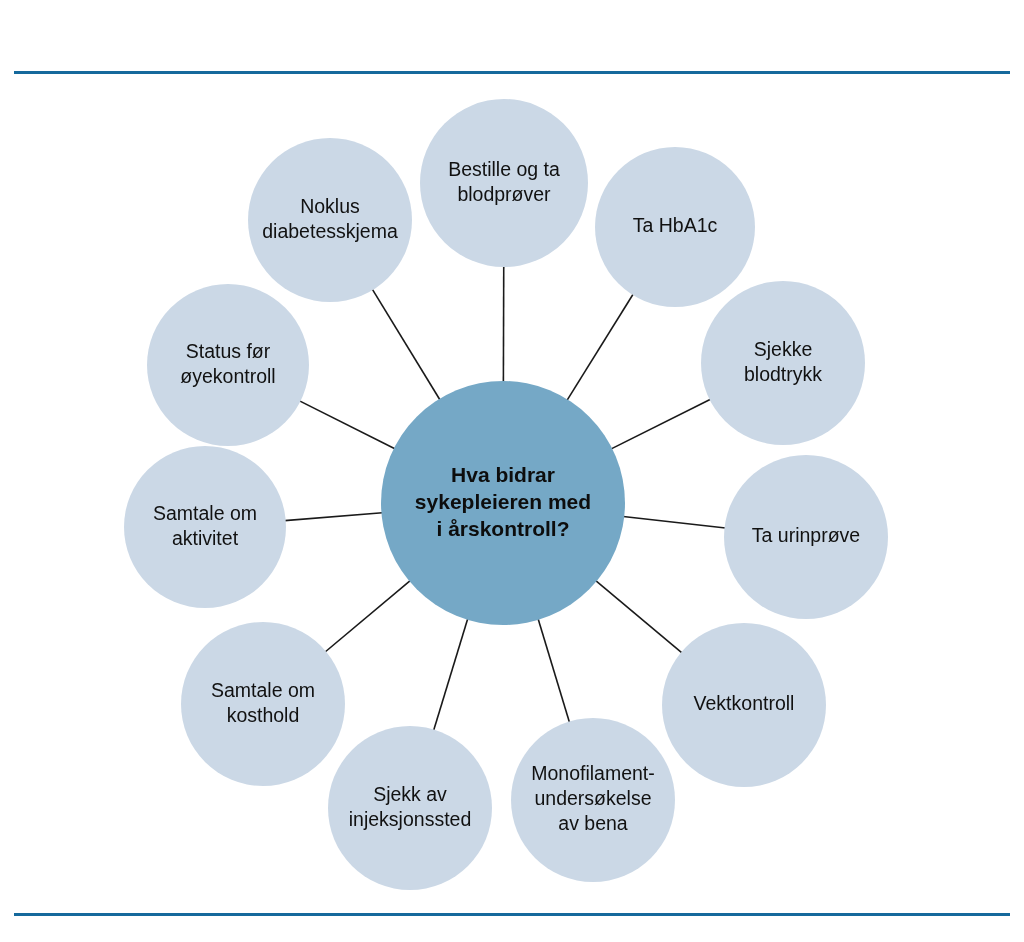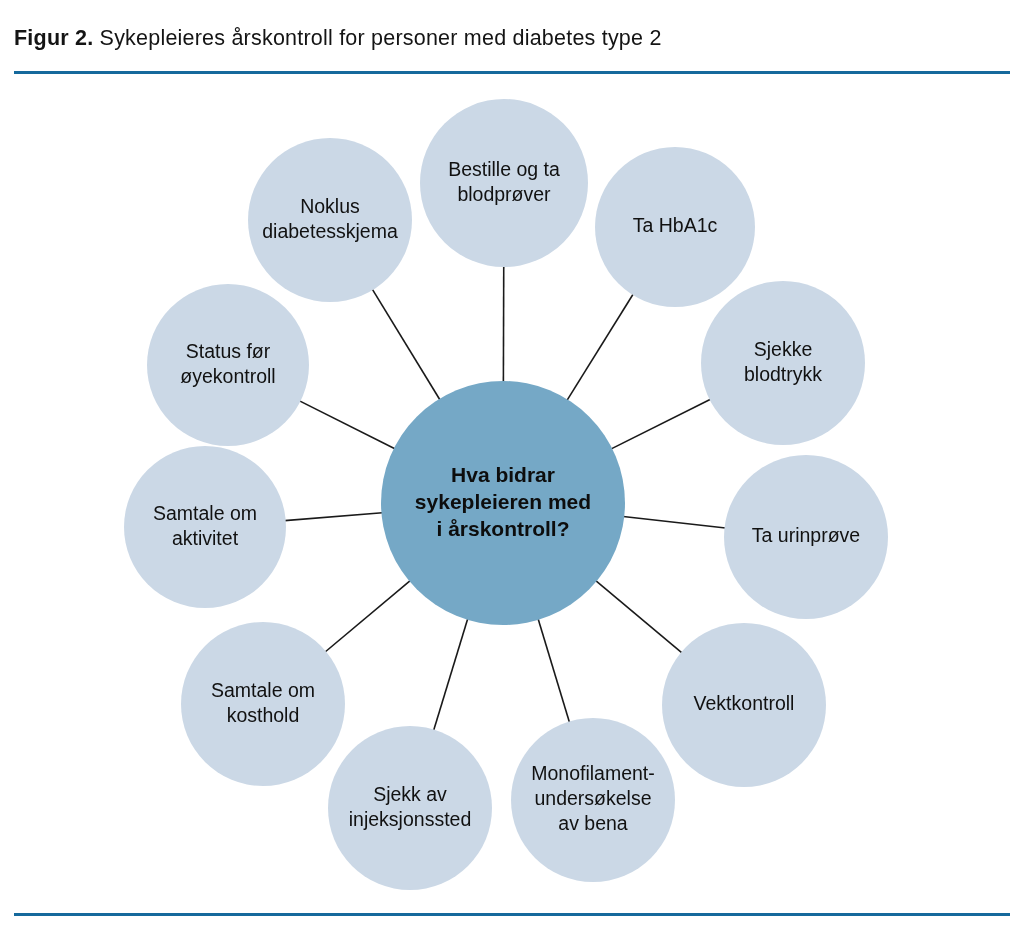--- a/index.html
+++ b/index.html
@@ -95,25 +95,20 @@
     fill: #0d0d0d;
     text-anchor: middle;
     dominant-baseline: middle;
   }
 </style>
 </head>
 <body>
 
 <div id="figure-root">
 
-  <div class="caption-block">
-    <div class="caption-text">
-      <span class="caption-label">Figur 2.</span><span>&nbsp;</span><span class="caption-body">Sykepleieres årskontroll for personer med diabetes type 2</span>
-    </div>
-  </div>
 
   <div class="rule rule-top"></div>
   <div class="rule rule-bottom"></div>
 
   <div class="diagram-wrap">
     <svg class="diagram" viewBox="0 0 1024 838">
       <g id="spokes-group">
           <line x1="503.3781231537001" y1="308.0005908159852" x2="503.7406262664702" y2="191.99959472953077" class="spoke-line"></line>
           <line x1="566.9960392590604" y1="326.30868118894955" x2="633.2174619713572" y2="220.04639823200813" class="spoke-line"></line>
           <line x1="611.2256901109898" y1="374.8871549445051" x2="710.5513975290069" y2="325.22430123549657" class="spoke-line"></line>

